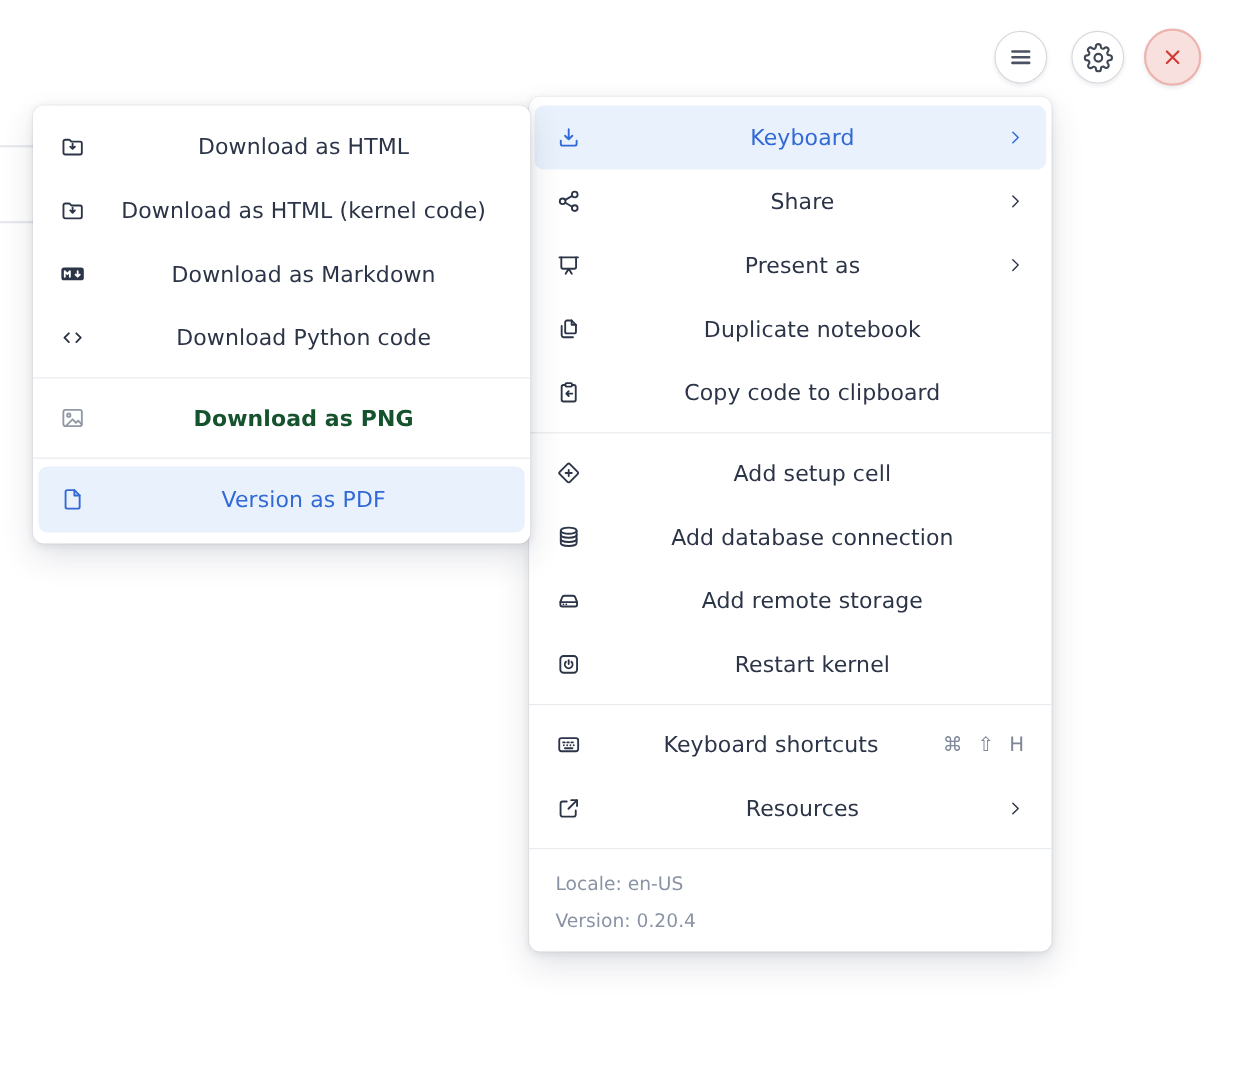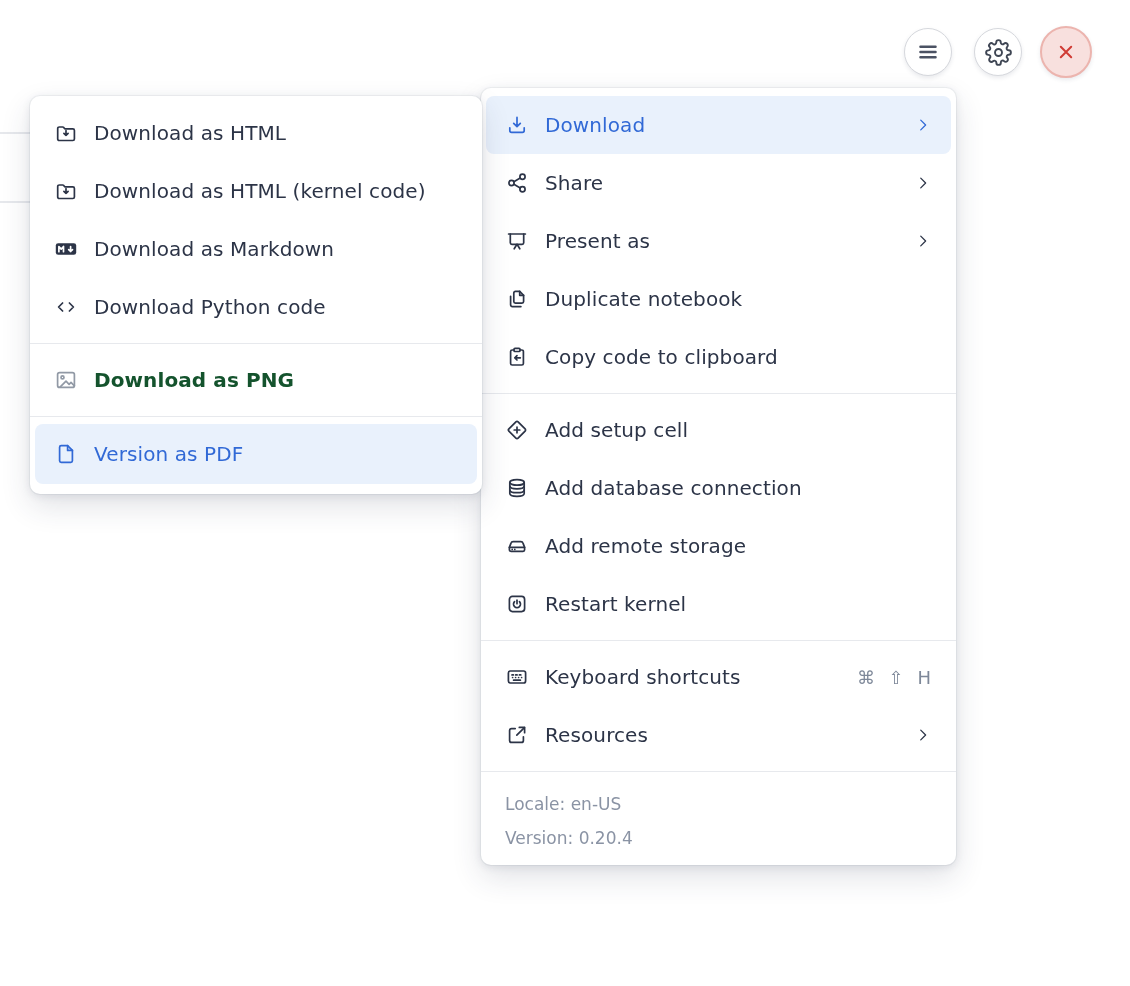--- a/index.html
+++ b/index.html
@@ -32,21 +32,21 @@
 
   .divider{height:1px;background:#e7e9ed;margin:7px 0;}
 
   .row{
     height:58px;display:flex;align-items:center;
     padding:0 24px;box-sizing:border-box;cursor:pointer;
     color:#2c3447;font-size:20px;
   }
   .row .icon{width:24px;height:24px;flex:0 0 24px;display:flex;align-items:center;justify-content:center;}
   .row .icon svg{display:block;}
-  .row .label{margin-left:16px;flex:1;white-space:nowrap;letter-spacing:.1px;}
+  .row .label{margin-left:16px;flex:1;white-space:nowrap;letter-spacing:.1px;text-align:center;}
   .row .chevron{width:18px;height:18px;color:#2c3447;display:flex;align-items:center;}
   .row .shortcut{
     color:#7e8899;font-size:18px;word-spacing:6px;letter-spacing:1px;white-space:nowrap;
   }
   .row.highlighted{
     background:#e9f1fc;border-radius:8px;margin:0 5px;padding:0 19px;
     color:#3169d6;
   }
   .row.highlighted .chevron{color:#3169d6;}
   .row.pdf-h{height:60px;}
@@ -149,21 +149,21 @@
 
 <div class="menu-panel" id="main-menu">
   <div id="main-menu-items">
       <div class="row highlighted">
         <span class="icon">
           <svg width="24" height="24" viewBox="0 0 24 24" fill="none" stroke="currentColor" stroke-width="1.7" stroke-linecap="round" stroke-linejoin="round">
             <path d="M12 4.4v9M8.7 10.4l3.3 3.3 3.3-3.3"></path>
             <path d="M4.8 14.8v2.8c0 1 .8 1.8 1.8 1.8h10.8c1 0 1.8-.8 1.8-1.8v-2.8"></path>
           </svg>
         </span>
-        <span class="label">Download</span>
+        <span class="label">Keyboard</span>
         <span class="chevron">
           <svg width="18" height="18" viewBox="0 0 24 24" fill="none" stroke="currentColor" stroke-width="1.7" stroke-linecap="round" stroke-linejoin="round">
             <path d="M9 5.5 15.5 12 9 18.5"></path>
           </svg>
         </span>
       </div>
       <div class="row ">
         <span class="icon">
           <svg width="24" height="24" viewBox="0 0 24 24" fill="none" stroke="currentColor" stroke-width="1.7" stroke-linecap="round" stroke-linejoin="round">
             <circle cx="17.5" cy="5.8" r="2.6"></circle>

